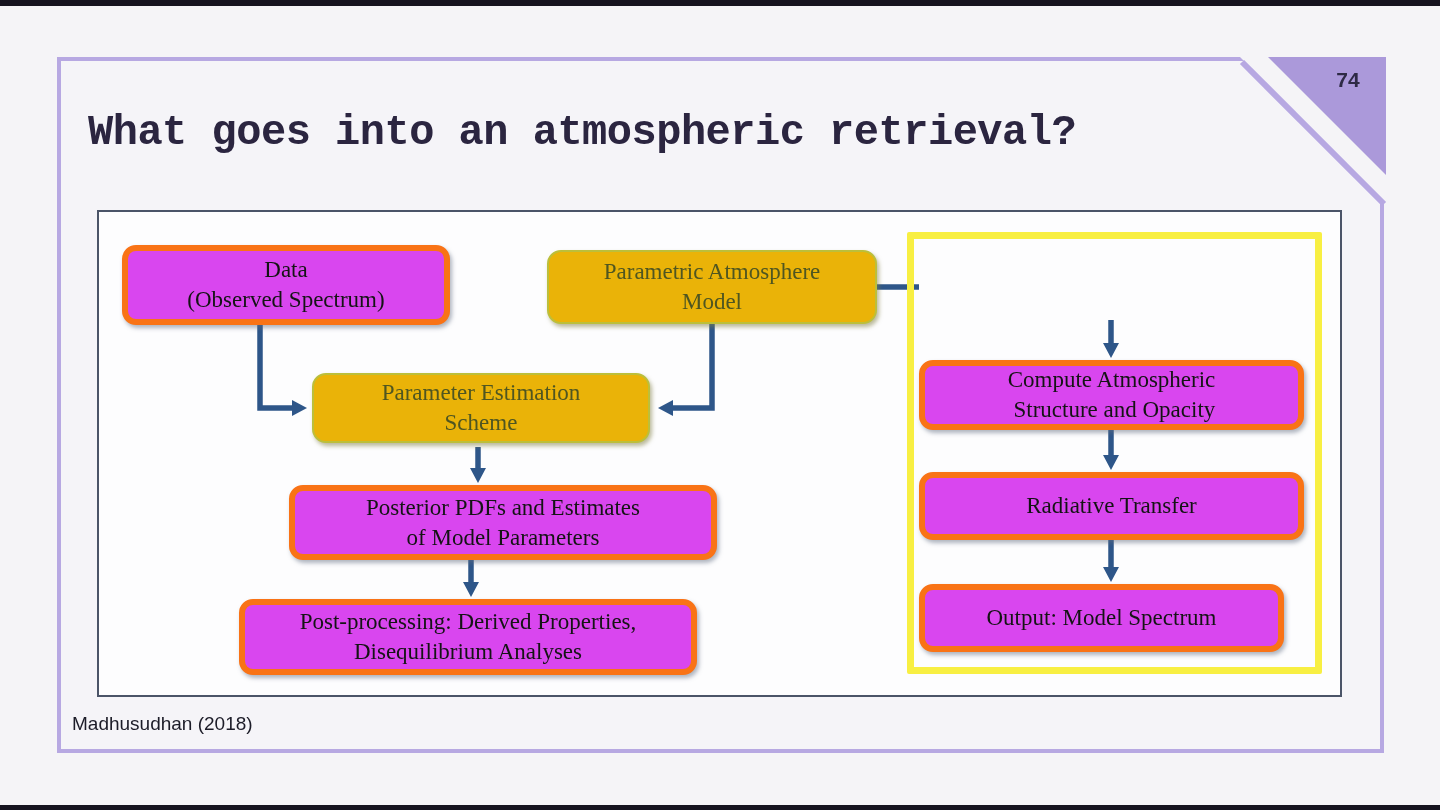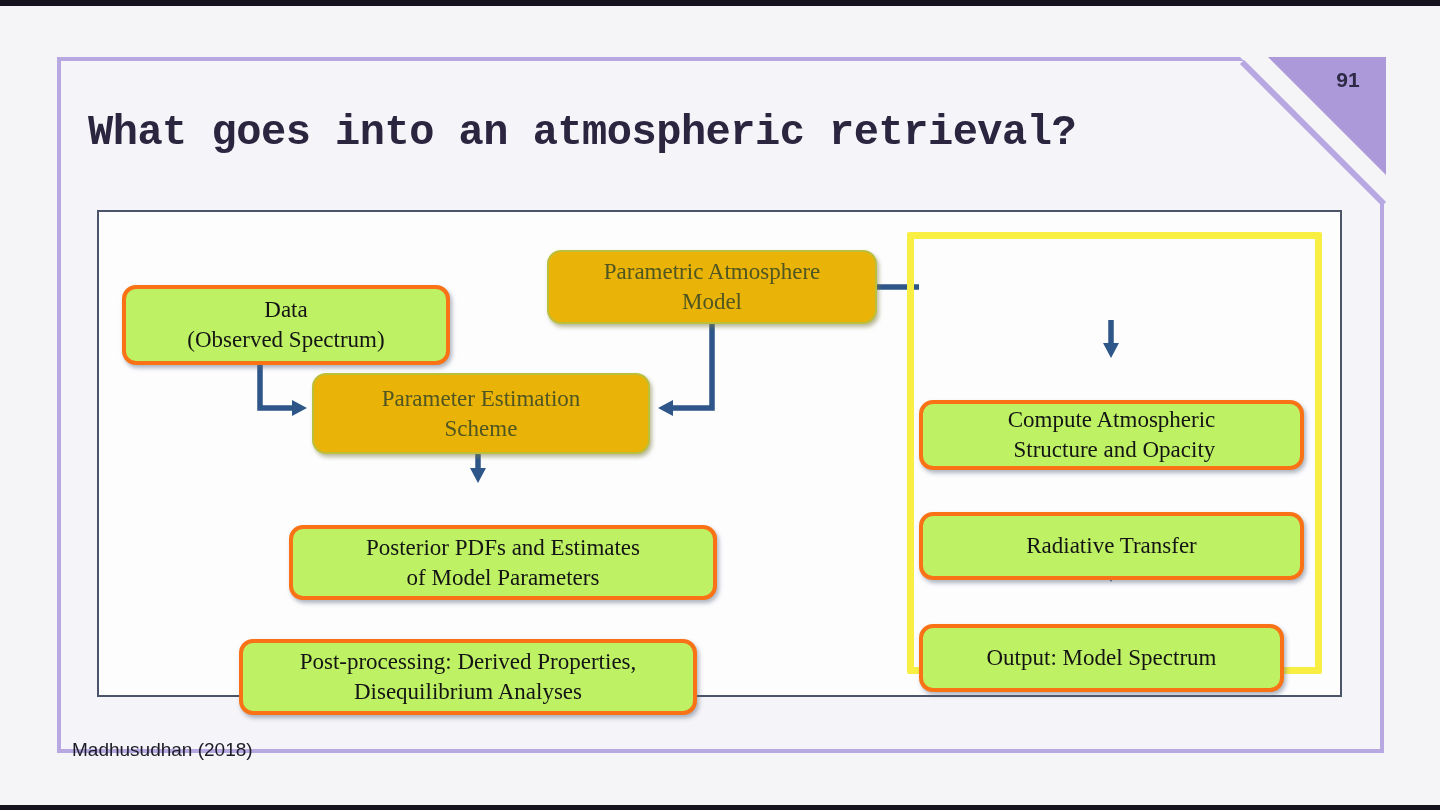--- a/index.html
+++ b/index.html
@@ -20,21 +20,21 @@
     background:#f5f4f8;
     border:4px solid #b7a8e2;
   }
   .slide-title {
     position:absolute; left:27px; top:48px;
     font-family:Liberation Mono, monospace;
     font-weight:800; font-size:42px; letter-spacing:-0.5px;
     color:#2b2540;
   }
   .citation {
-    position:absolute; left:11px; top:678px;
+    position:absolute; left:11px; top:652px;
     font-size:19px; color:#1c1c28;text-align:right;
   }
 
   
   .corner-svg { position:absolute; left:1230px; top:50px; width:160px; height:165px; }
   .page-number {
     position:absolute; left:1318px; top:68px; width:60px;
     font-size:21px; font-weight:600; color:#2e2a45; text-align:center;
   }
 
@@ -47,25 +47,24 @@
   }
   .node {
     position:absolute;
     display:flex; align-items:center; justify-content:center;
     text-align:center; white-space:pre-line;
     font-family:"Liberation Serif", "DejaVu Serif", serif;
     font-size:23px; line-height:1.3;
     border-radius:14px;
   }
   .node.white {
-    background:#bef264;
-    border:4px solid #f97316;
+    background:#d946ef;
+    border:6px solid #f97316;
     color:#141414;
     box-shadow:2px 3px 4px rgba(95,108,130,0.5);
-    margin-top:40px;
   }
   .node.yellow {
     background:#eab308;
     border:2px solid #bcbf3a;
     color:#4f5621;
     box-shadow:2px 3px 4px rgba(130,128,70,0.55);
   }
   .yellow-panel {
     position:absolute; left:808px; top:20px;
     width:415px; height:442px;
@@ -103,21 +102,21 @@
     </svg>
 
     <div class="yellow-panel"></div>
 
     <div class="node white" style="left:23px; top:33px; width:328px; height:80px;">Data
 (Observed Spectrum)</div>
 
     <div class="node yellow" style="left:448px; top:38px; width:330px; height:74px;">Parametric Atmosphere
 Model</div>
 
-    <div class="node yellow" style="left:213px; top:161px; width:338px; height:81px;">Parameter Estimation
+    <div class="node yellow" style="left:213px; top:161px; width:338px; height:70px;">Parameter Estimation
 Scheme</div>
 
     <div class="node white" style="left:190px; top:273px; width:428px; height:75px;">Posterior PDFs and Estimates
 of Model Parameters</div>
 
     <div class="node white" style="left:140px; top:387px; width:458px; height:76px;border-radius:14px;">Post-processing: Derived Properties,
 Disequilibrium Analyses</div>
 
 
     <div class="node white" style="left:820px; top:148px; width:385px; height:70px;text-align:right;">Compute Atmospheric
@@ -129,13 +128,13 @@
   </div>
 
   <div class="citation">Madhusudhan (2018)</div>
 </div>
 
 <svg class="corner-svg" viewBox="0 0 160 165">
   <polygon points="10,0 160,0 160,151 154,151 10,7" fill="#f5f4f7"></polygon>
   <line x1="12" y1="12" x2="154" y2="154" stroke="#b7a8e2" stroke-width="6"></line>
   <polygon points="38,7 156,7 156,125" fill="#ab99da"></polygon>
 </svg>
-<div class="page-number">91</div>
+<div class="page-number">74</div>
 
 </body></html>

